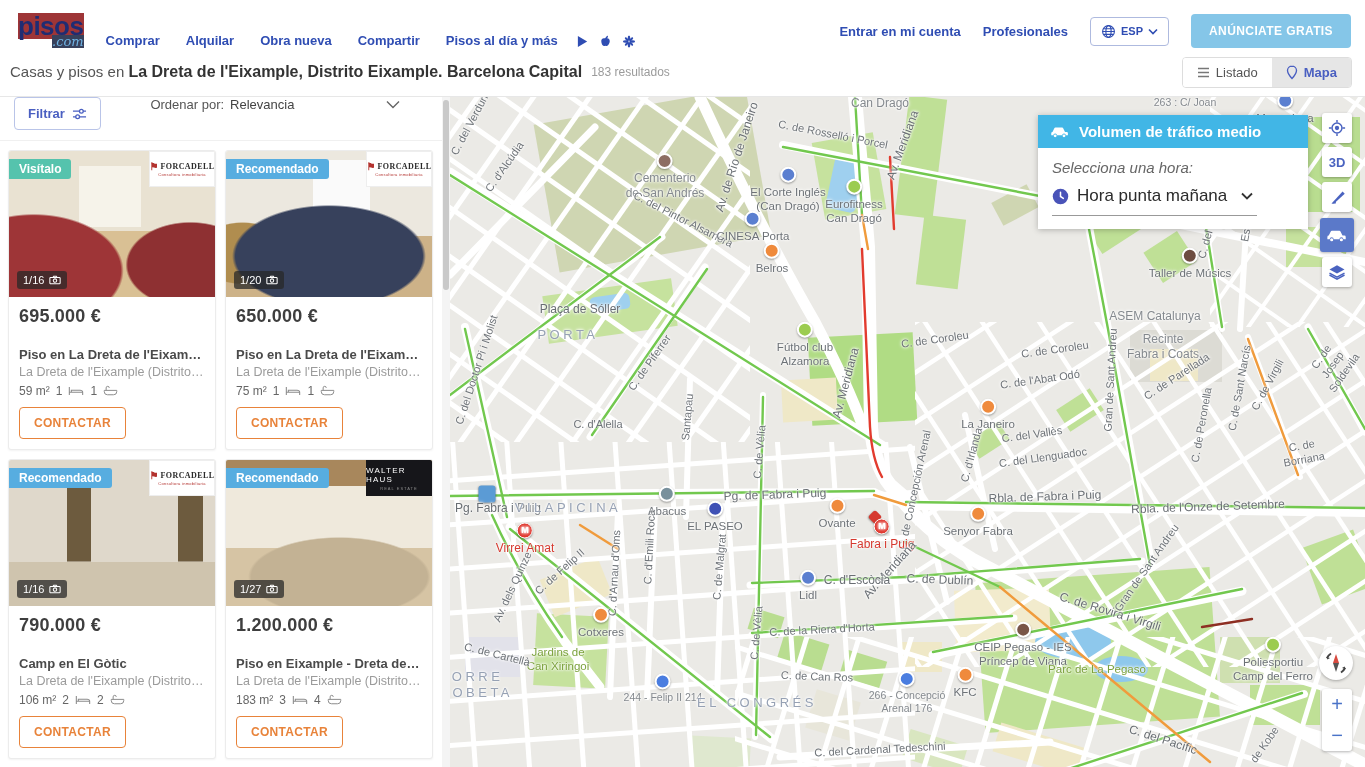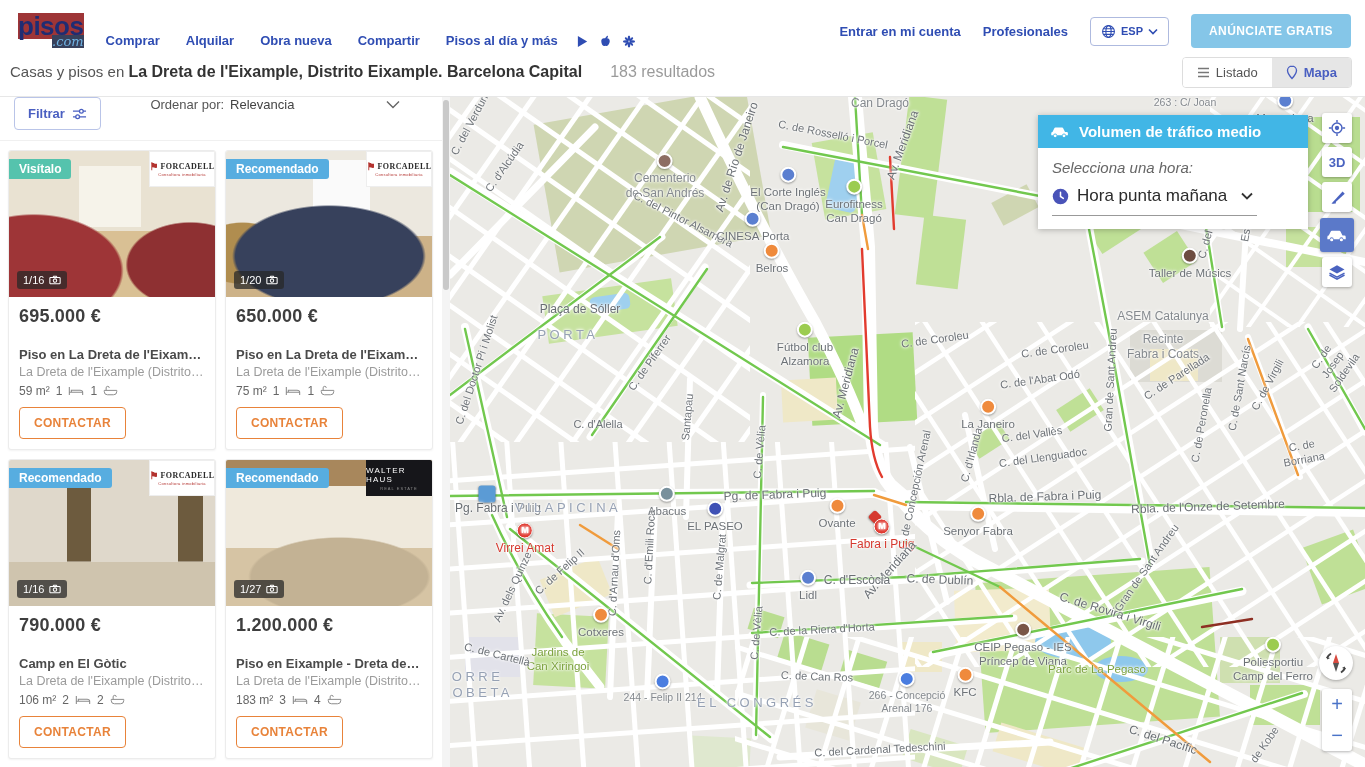--- a/index.html
+++ b/index.html
@@ -18,21 +18,21 @@
   .nav-right{margin-left:auto;display:flex;align-items:center;gap:22px;margin-right:14px}
   .nav-right .txt{font-size:13px;color:#2f4db3;font-weight:bold;cursor:pointer;white-space:nowrap}
   .langsel{display:flex;align-items:center;gap:5px;border:1px solid #aebadf;border-radius:4px;padding:6px 10px;cursor:pointer}
   .langsel span{font-size:11px;font-weight:bold;color:#2f4db3}
   .cta-btn{background:#85c6e8;color:#fff;font-size:12px;font-weight:bold;letter-spacing:.4px;border:none;border-radius:4px;padding:10px 18px;cursor:pointer}
 
   
   .subheader{position:absolute;top:48px;left:0;right:0;height:49px;background:#fff;border-bottom:1px solid #e7e7e7;display:flex;align-items:center;z-index:30}
   .crumb{margin-left:10px;font-size:15px;color:#555}
   .crumb b{color:#333;font-size:16px}
-  .results{margin-left:28px;font-size:16px;color:#9b9b9b}
+  .results{margin-left:9px;font-size:12px;color:#9b9b9b}
   .viewtoggle{margin-left:auto;margin-right:13px;display:flex;border:1px solid #ddd;border-radius:4px;overflow:hidden}
   .vt-btn{display:flex;align-items:center;gap:6px;padding:7px 14px;font-size:13px;color:#555;background:#fff;cursor:pointer}
   .vt-btn.active{background:#e6e6e6;color:#4a5fc1;font-weight:bold}
 
   
   .listings{position:absolute;top:97px;left:0;width:450px;bottom:0;background:#fff;overflow:hidden}
   .filterrow{height:44px;display:flex;align-items:flex-start;border-bottom:1px solid #f0f0f0}
   .filter-btn{margin-left:14px;display:flex;align-items:center;gap:7px;border:1px solid #b9c4e8;border-radius:4px;padding:8px 13px;background:#fff;color:#4a5fc1;font-size:13px;font-weight:bold;cursor:pointer}
   .sortwrap{flex:1;display:flex;align-items:center;justify-content:center;gap:6px;font-size:13px;color:#555}
   .sortwrap .val{color:#444}
@@ -699,21 +699,21 @@
 Can Dragó</span></div>
         <div class="ml poi" style="left: 303px; top: 130px; transform: translate(-50%, -50%) rotate(0deg);"><span class="ic" style="background: rgb(91, 127, 208);"></span><span>CINESA Porta</span></div>
         <div class="ml poi" style="left: 322px; top: 162px; transform: translate(-50%, -50%) rotate(0deg);"><span class="ic" style="background: rgb(239, 138, 60);"></span><span>Belros</span></div>
         <div class="ml area" style="left: 430px; top: 6px; transform: translate(-50%, -50%) rotate(0deg);"><span>Can Dragó</span></div>
         <div class="ml ref" style="left: 735px; top: 6px; transform: translate(-50%, -50%) rotate(0deg);"><span>263 : C/ Joan</span></div>
         <div class="ml poi" style="left: 835px; top: 12px; transform: translate(-50%, -50%) rotate(0deg);"><span class="ic" style="background: rgb(91, 127, 208);"></span><span>Mercadona</span></div>
         <div class="ml street-lg" style="left: 453px; top: 48px; transform: translate(-50%, -50%) rotate(-70deg);"><span>Av. Meridiana</span></div>
         <div class="ml street" style="left: 760px; top: 132px; transform: translate(-50%, -50%) rotate(-75deg);"><span>C. del Segre</span></div>
         <div class="ml street" style="left: 798px; top: 127px; transform: translate(-50%, -50%) rotate(-80deg);"><span>Estació</span></div>
         <div class="ml poi" style="left: 740px; top: 167px; transform: translate(-50%, -50%) rotate(0deg);"><span class="ic" style="background: rgb(109, 76, 65);"></span><span>Taller de Músics</span></div>
-        <div class="ml area" style="left: 705px; top: 219px; transform: translate(-50%, -50%) rotate(0deg); margin-left: 8px;"><span>ASEM Catalunya</span></div>
+        <div class="ml area" style="left: 705px; top: 219px; transform: translate(-50%, -50%) rotate(0deg);"><span>ASEM Catalunya</span></div>
         <div class="ml area" style="left: 713px; top: 250px; transform: translate(-50%, -50%) rotate(0deg);"><span>Recinte
 Fabra i Coats</span></div>
         <div class="ml street-lg" style="left: 130px; top: 212px; transform: translate(-50%, -50%) rotate(0deg);"><span>Plaça de Sóller</span></div>
         <div class="ml district" style="left: 118px; top: 238px; transform: translate(-50%, -50%) rotate(0deg);"><span>PORTA</span></div>
         <div class="ml street" style="left: 200px; top: 266px; transform: translate(-50%, -50%) rotate(-55deg);"><span>C. de Piferrer</span></div>
         <div class="ml street" style="left: 27px; top: 273px; transform: translate(-50%, -50%) rotate(-72deg);"><span>C. del Doctor Pi i Molist</span></div>
         <div class="ml poi" style="left: 355px; top: 248px; transform: translate(-50%, -50%) rotate(0deg);"><span class="ic" style="background: rgb(156, 204, 80);"></span><span>Fútbol club
 Alzamora</span></div>
         <div class="ml street" style="left: 148px; top: 328px; transform: translate(-50%, -50%) rotate(0deg);"><span>C. d'Alella</span></div>
         <div class="ml street" style="left: 238px; top: 320px; transform: translate(-50%, -50%) rotate(-85deg);"><span>Santapau</span></div>

